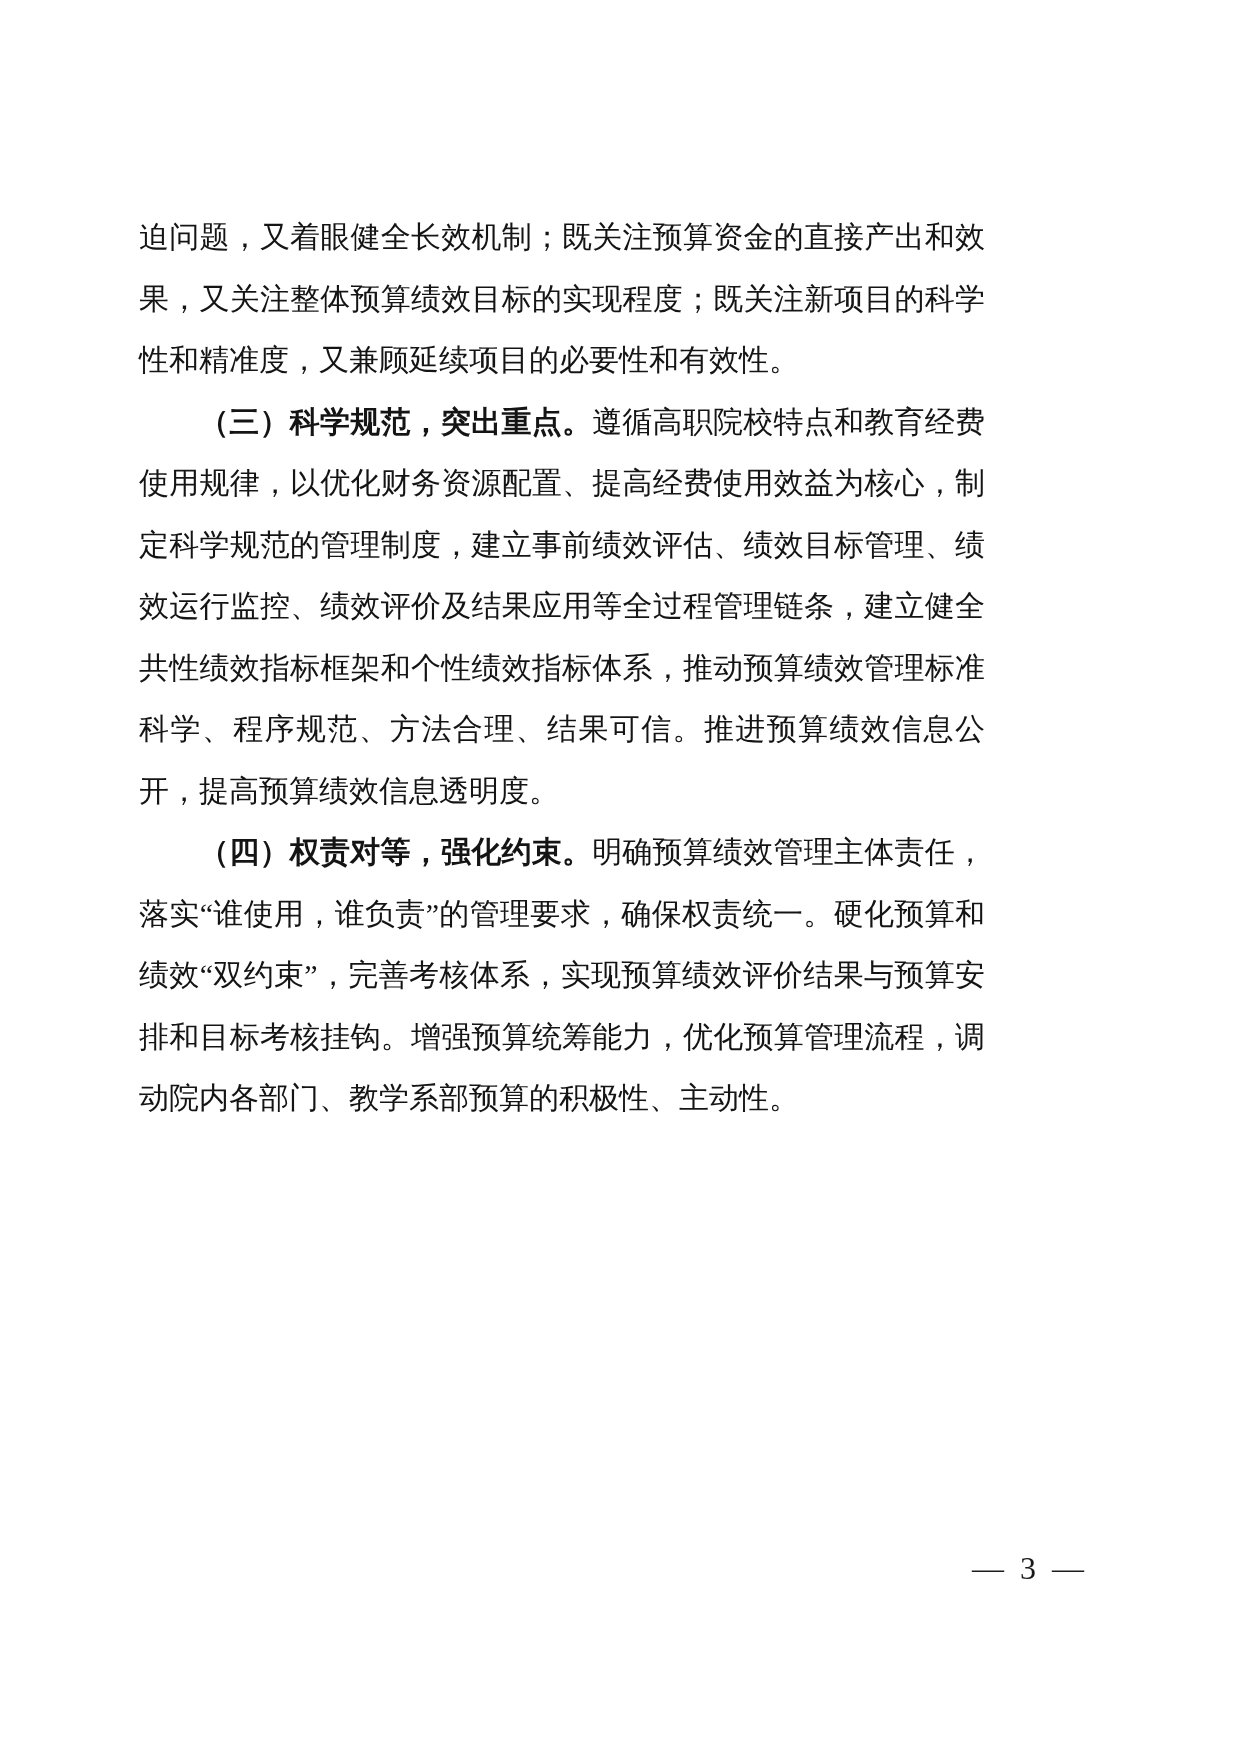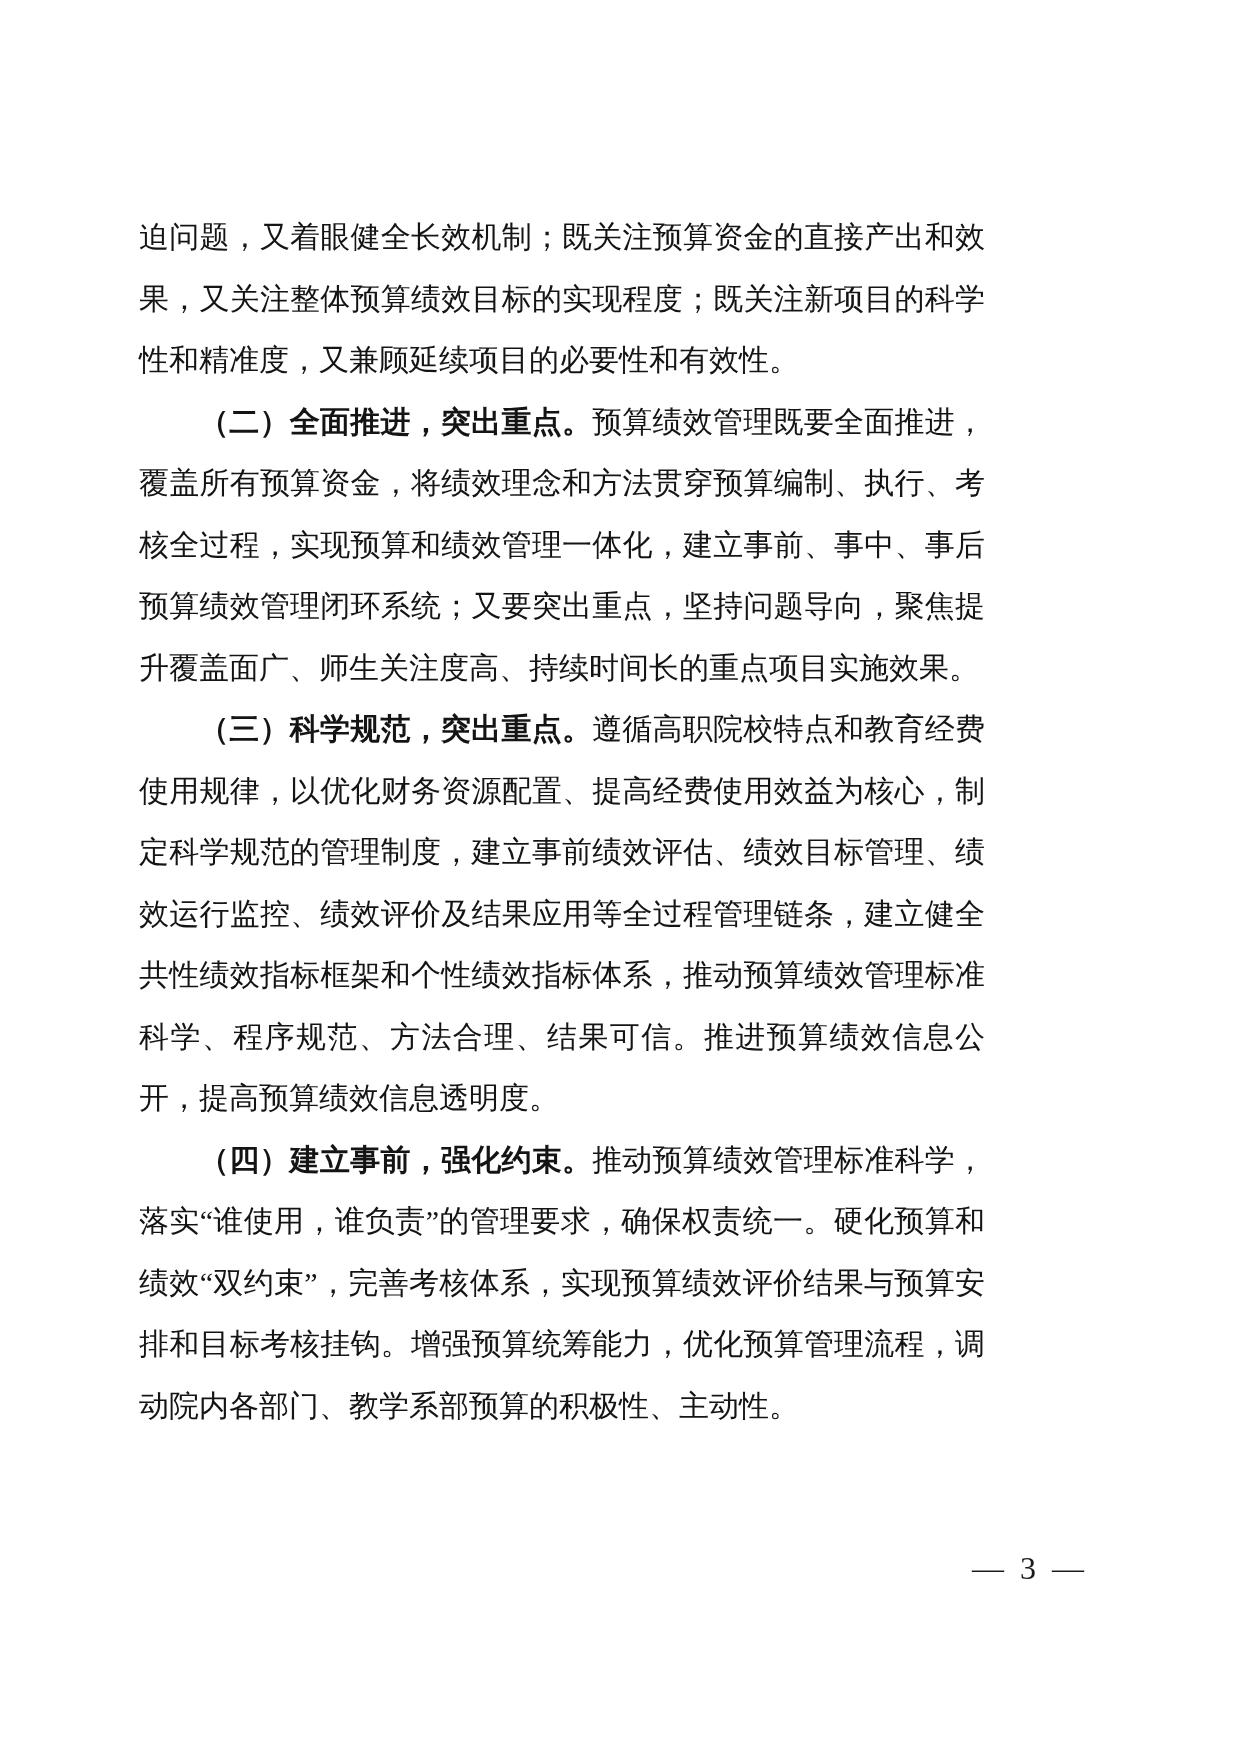--- a/index.html
+++ b/index.html
@@ -50,23 +50,22 @@
 </style>
 </head>
 <body>
 
 <div class="page">
 
   <div class="content">
 
     <p><span>迫问题，又着眼健全长效机制；既关注预算资金的直接产出和效果，又关注整体预算绩效目标的实现程度；既关注新项目的科学性和精准度，又兼顾延续项目的必要性和有效性。</span></p>
 
-    <p class="indent"><span class="para-heading">（二）全面推进，突出重点。</span><span>预算绩效管理既要全面推进，覆盖所有预算资金，将绩效理念和方法贯穿预算编制、执行、考核全过程，实现预算和绩效管理一体化，建立事前、事中、事后预算绩效管理闭环系统；又要突出重点，坚持问题导向，聚焦提升覆盖面广、师生关注度高、持续时间长的重点项目实施效果。</span></p>
 
     <p class="indent"><span class="para-heading">（三）科学规范，突出重点。</span><span>遵循高职院校特点和教育经费使用规律，以优化财务资源配置、提高经费使用效益为核心，制定科学规范的管理制度，建立事前绩效评估、绩效目标管理、绩效运行监控、绩效评价及结果应用等全过程管理链条，建立健全共性绩效指标框架和个性绩效指标体系，推动预算绩效管理标准科学、程序规范、方法合理、结果可信。推进预算绩效信息公开，提高预算绩效信息透明度。</span></p>
 
-    <p class="indent"><span class="para-heading">（四）建立事前，强化约束。</span><span>推动预算绩效管理标准科学，落实“谁使用，谁负责”的管理要求，确保权责统一。硬化预算和绩效“双约束”，完善考核体系，实现预算绩效评价结果与预算安排和目标考核挂钩。增强预算统筹能力，优化预算管理流程，调动院内各部门、教学系部预算的积极性、主动性。</span></p>
+    <p class="indent"><span class="para-heading">（四）权责对等，强化约束。</span><span>明确预算绩效管理主体责任，落实“谁使用，谁负责”的管理要求，确保权责统一。硬化预算和绩效“双约束”，完善考核体系，实现预算绩效评价结果与预算安排和目标考核挂钩。增强预算统筹能力，优化预算管理流程，调动院内各部门、教学系部预算的积极性、主动性。</span></p>
 
   </div>
 
   <div class="page-num">— 3 —</div>
 
 </div>
 
 </body></html>

